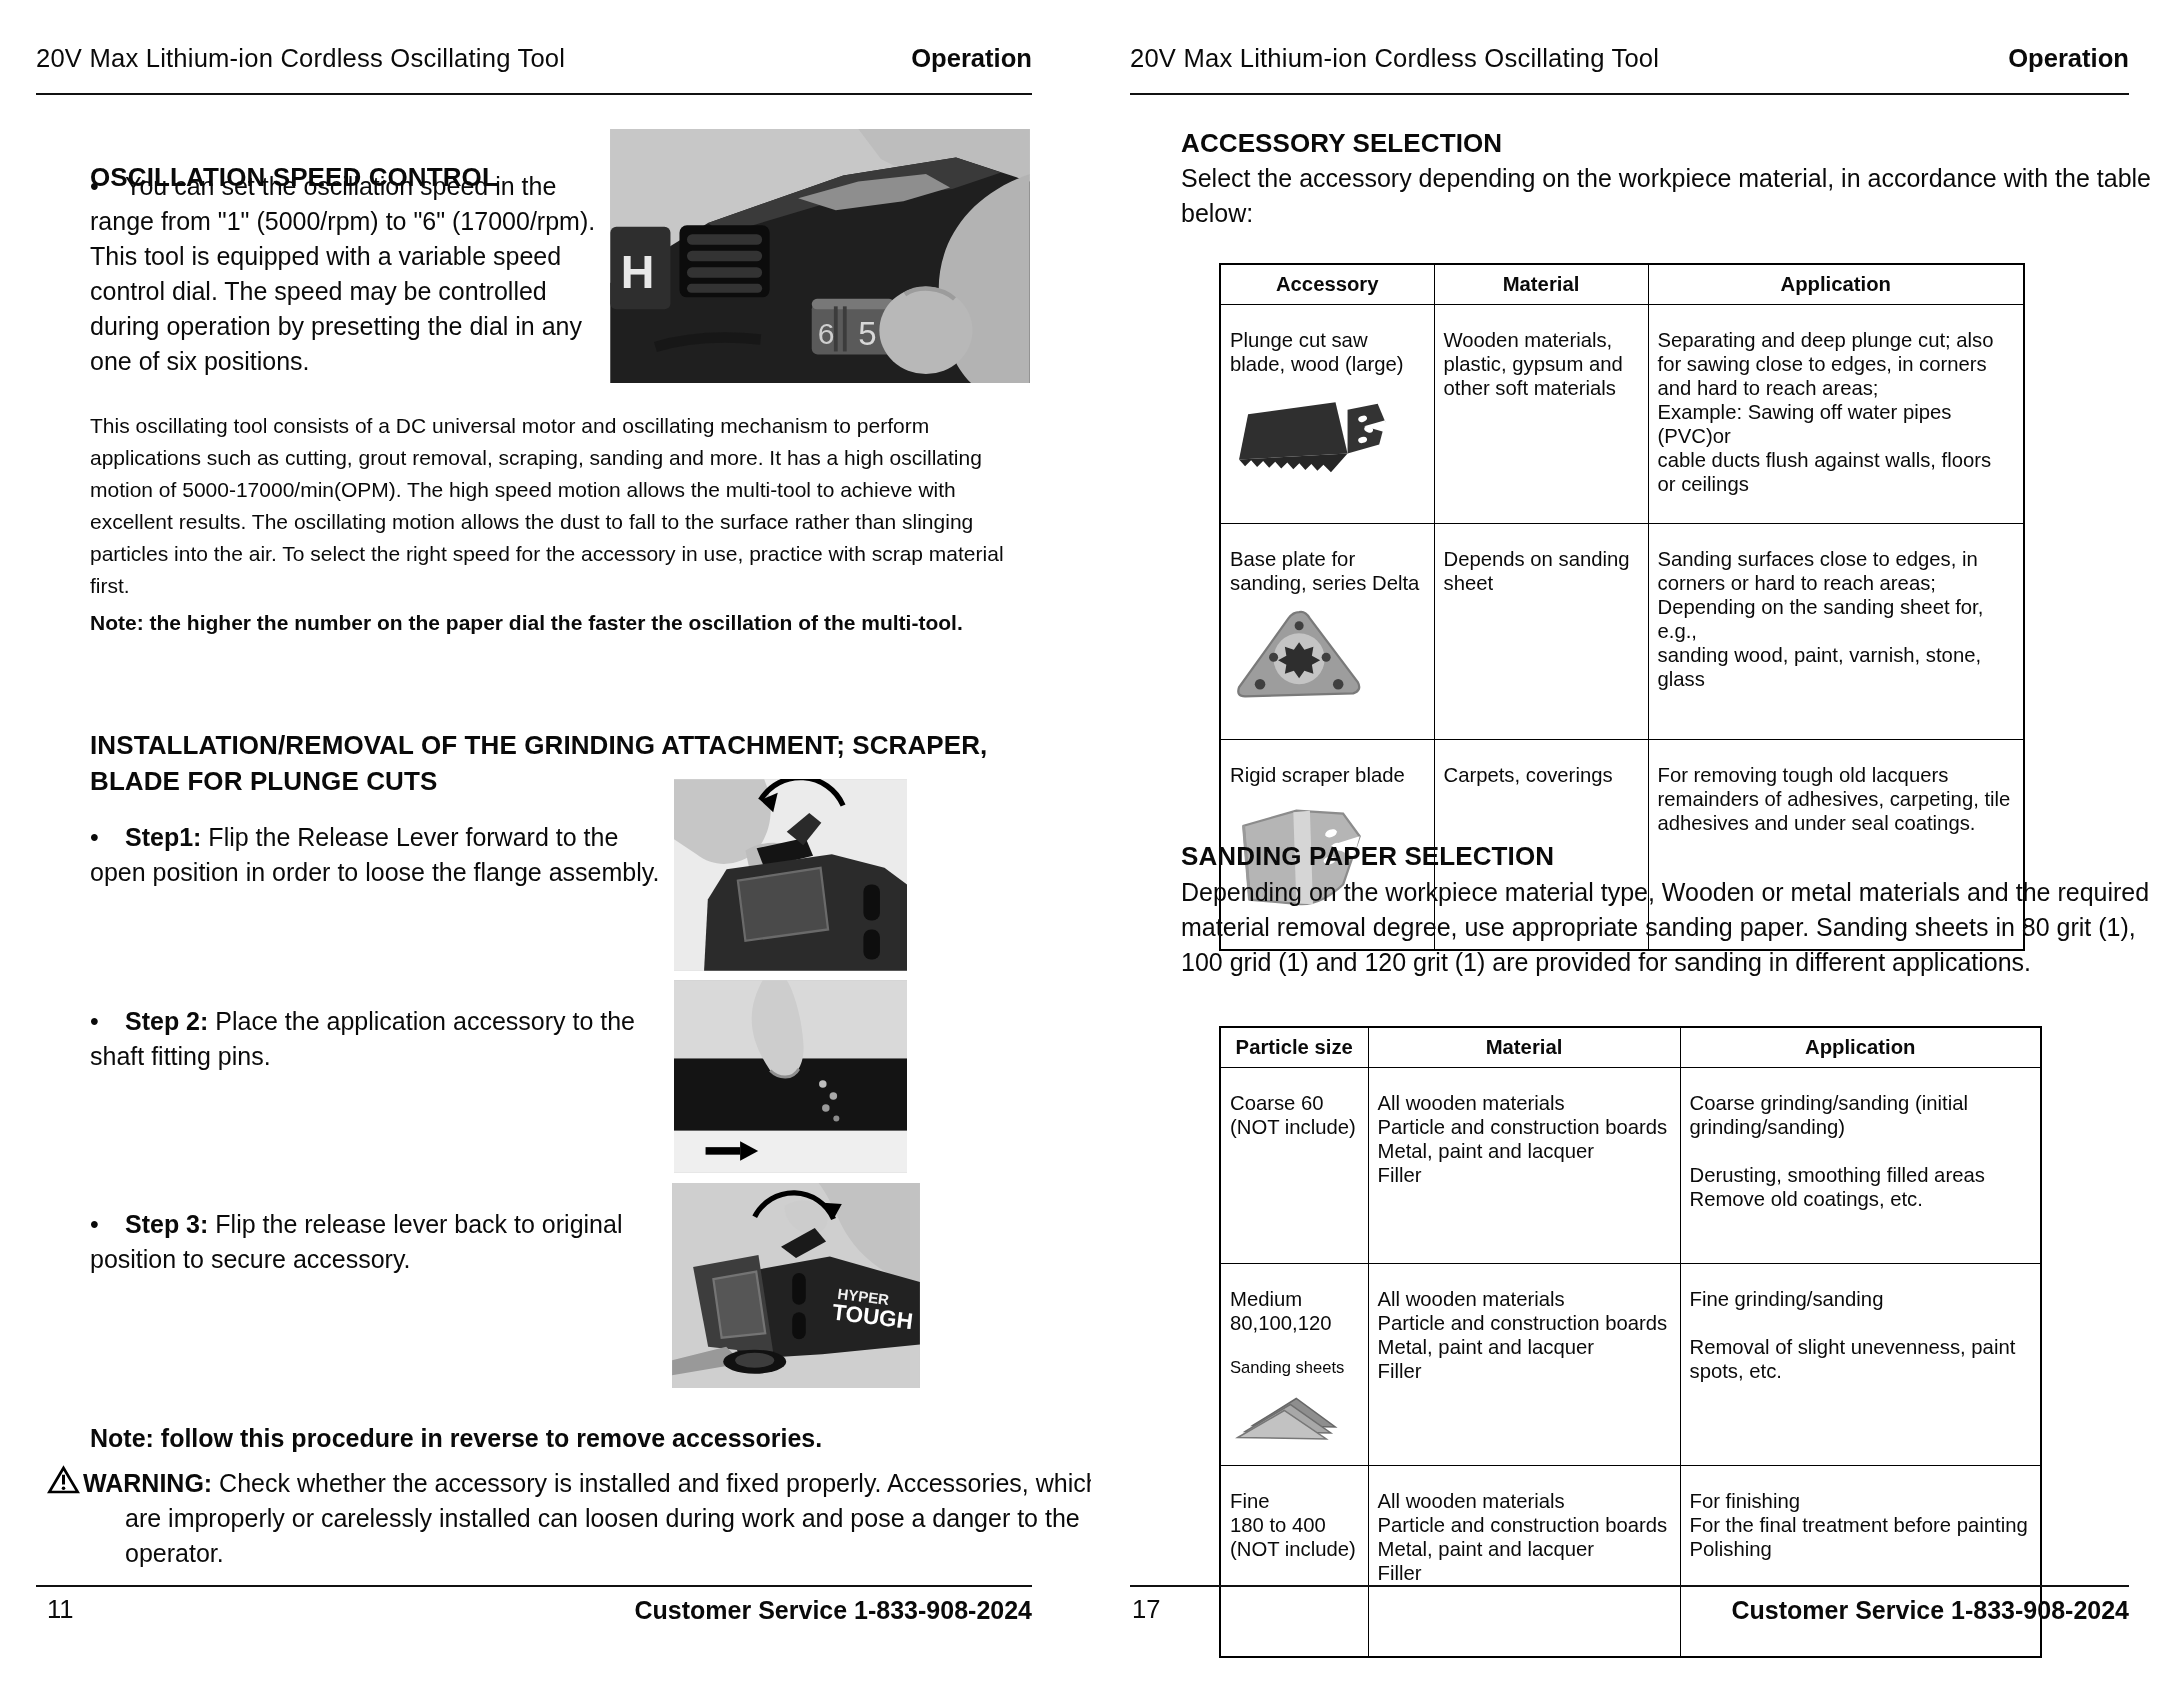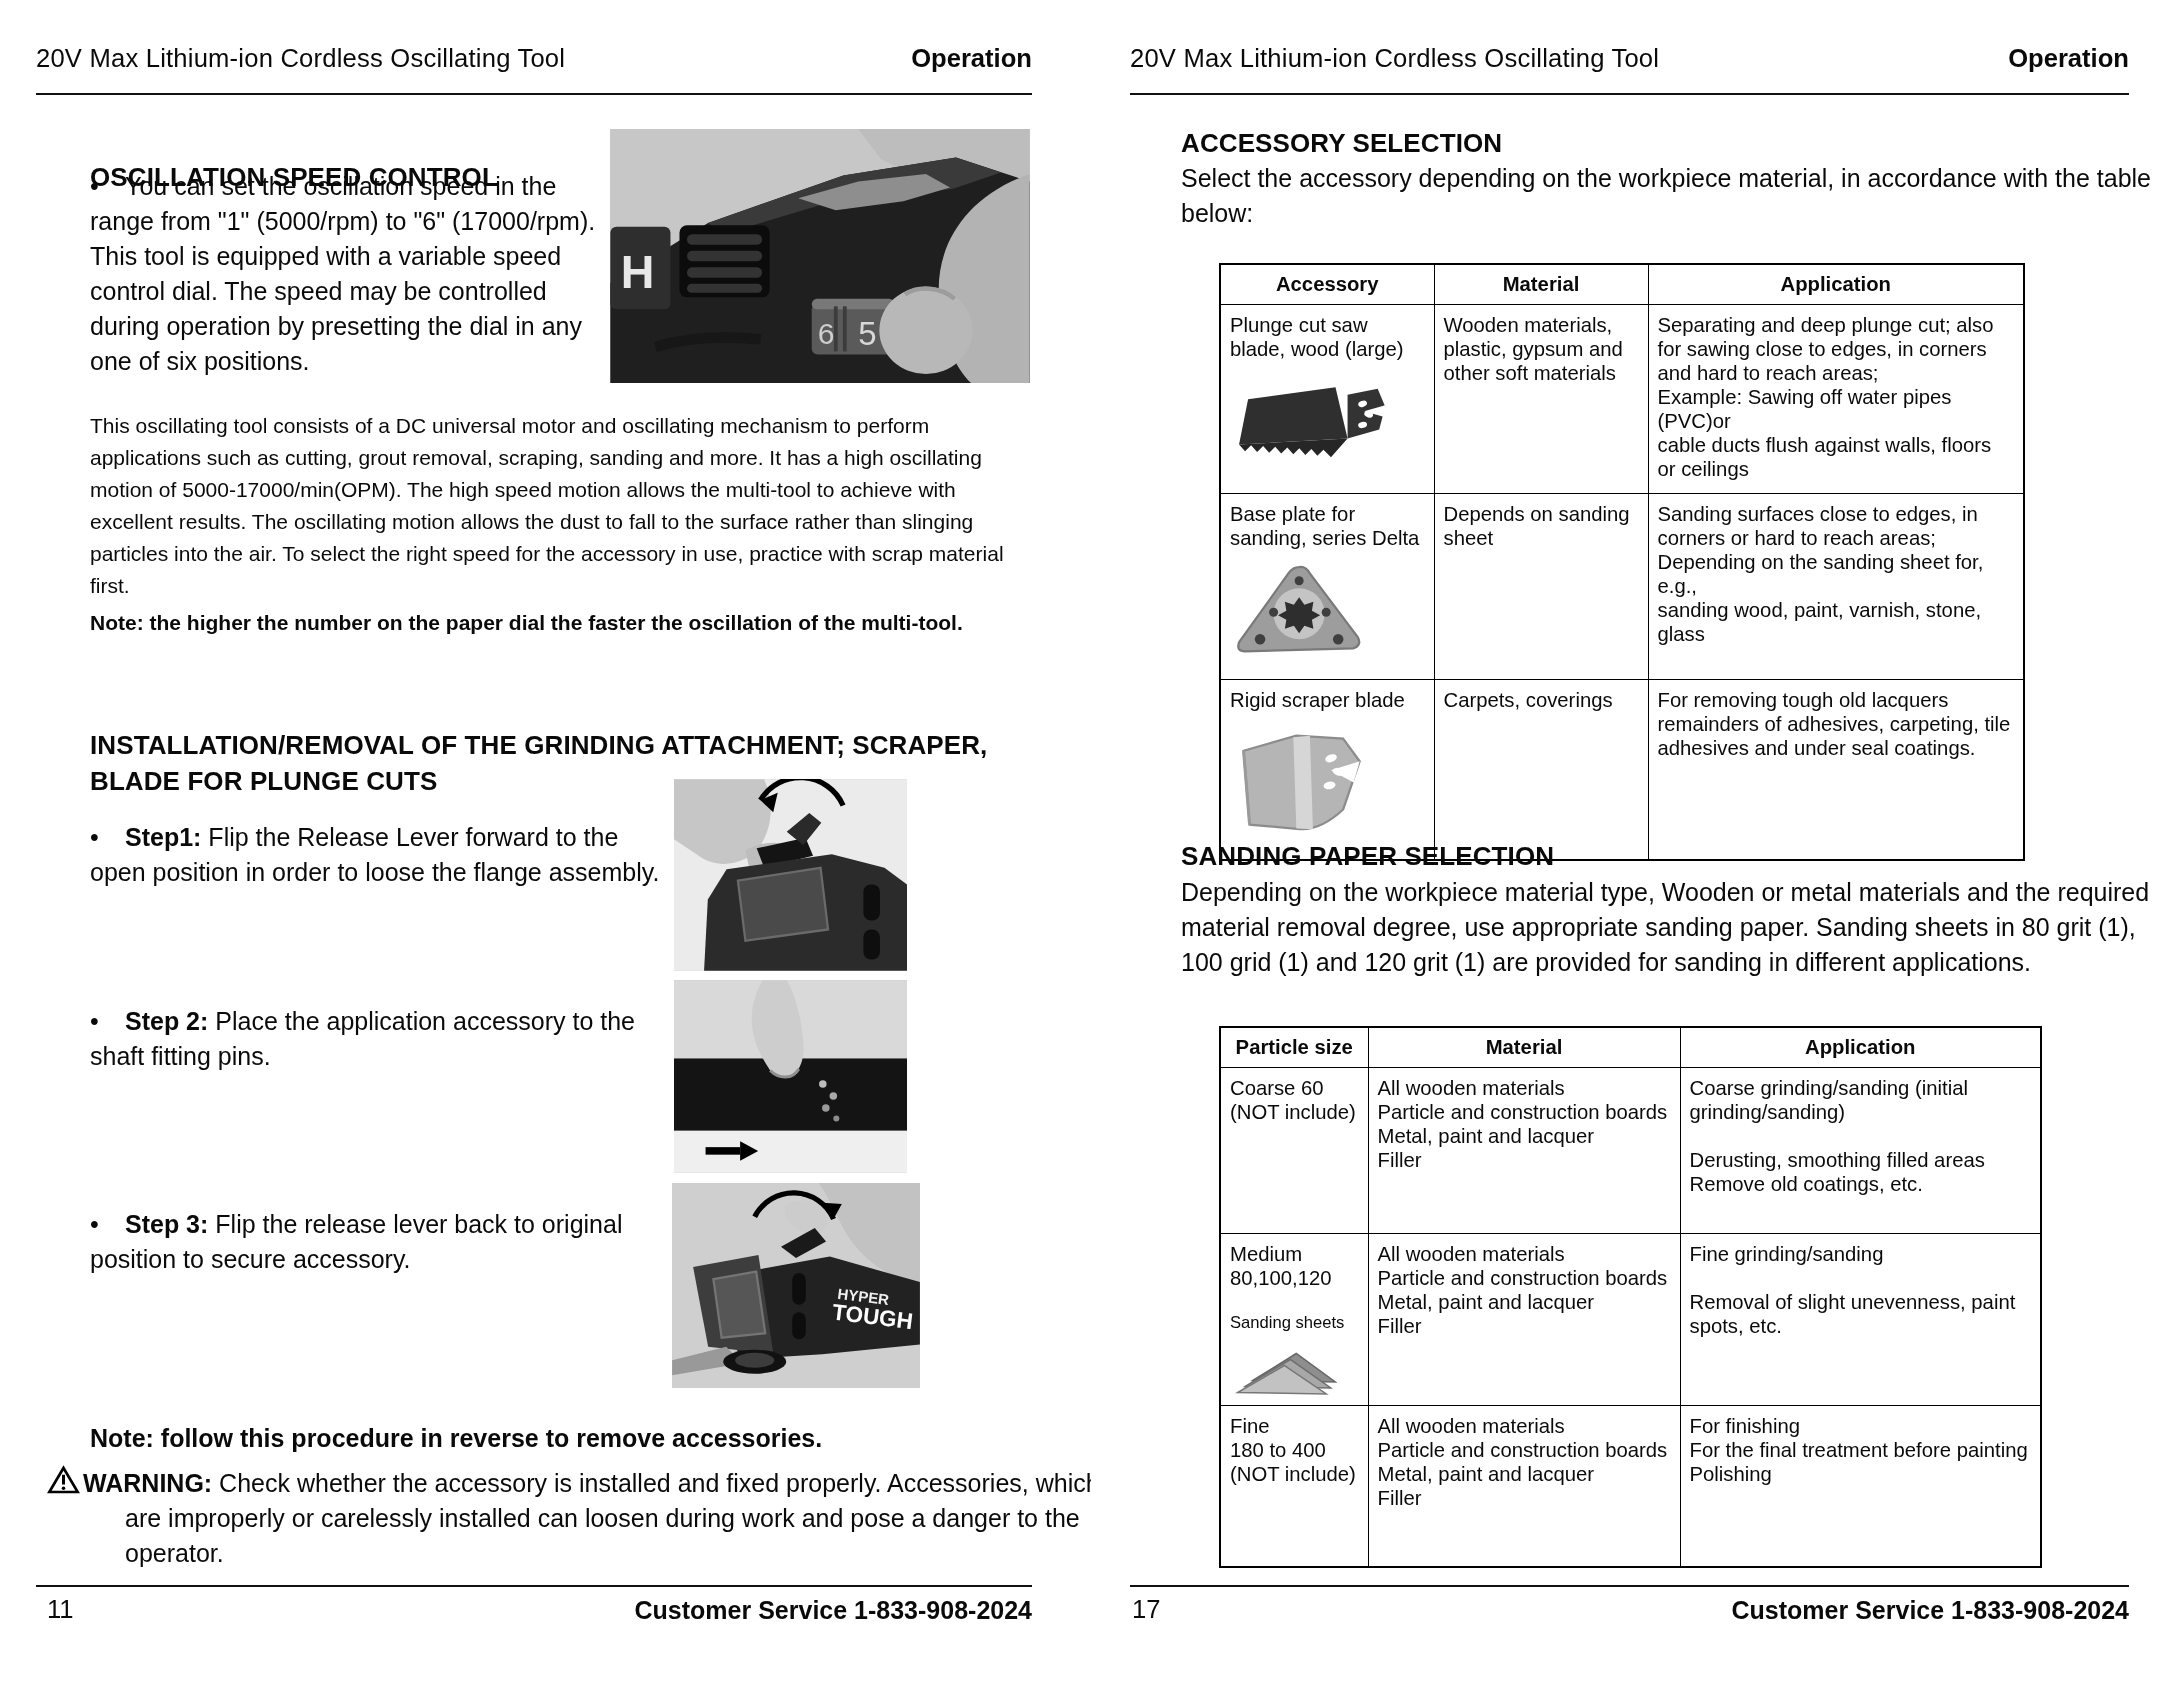--- a/index.html
+++ b/index.html
@@ -16,21 +16,21 @@
   .body-text{font-size:25px;line-height:35px;}
   .body-tight{font-size:21px;line-height:32px;}
   .b{font-weight:bold;}
   .pre{white-space:pre-line;}
   .bullet{display:inline-block;width:35px;}
   .photo{background:#cccccc;display:block;}
   table.sel{border-collapse:collapse;table-layout:fixed;background:#fff;}
   table.sel,table.sel td,table.sel th{border:1.9px solid #000;}
   table.sel{border-width:2.3px;}
   table.sel th{font-size:20.3px;font-weight:bold;text-align:center;padding:4.5px 6px;height:30px;}
-  table.sel td{font-size:20.3px;line-height:24px;vertical-align:top;text-align:left;padding:8px 9px;}
+  table.sel td{font-size:20.3px;line-height:24px;vertical-align:top;text-align:left;padding:23px 9px;}
   .cell-img{display:block;margin-top:7.5px;}
   .size-note{font-size:16.6px;margin-top:21px;}
   .footer-num{font-size:25.6px;}
   .footer-svc{font-size:25px;font-weight:bold;}
   .warn-block{padding-left:78px;text-indent:-78px;}
   .warn-tri{display:inline-block;vertical-align:-3px;margin-right:3px;}
 </style>
 </head>
 <body>
 

